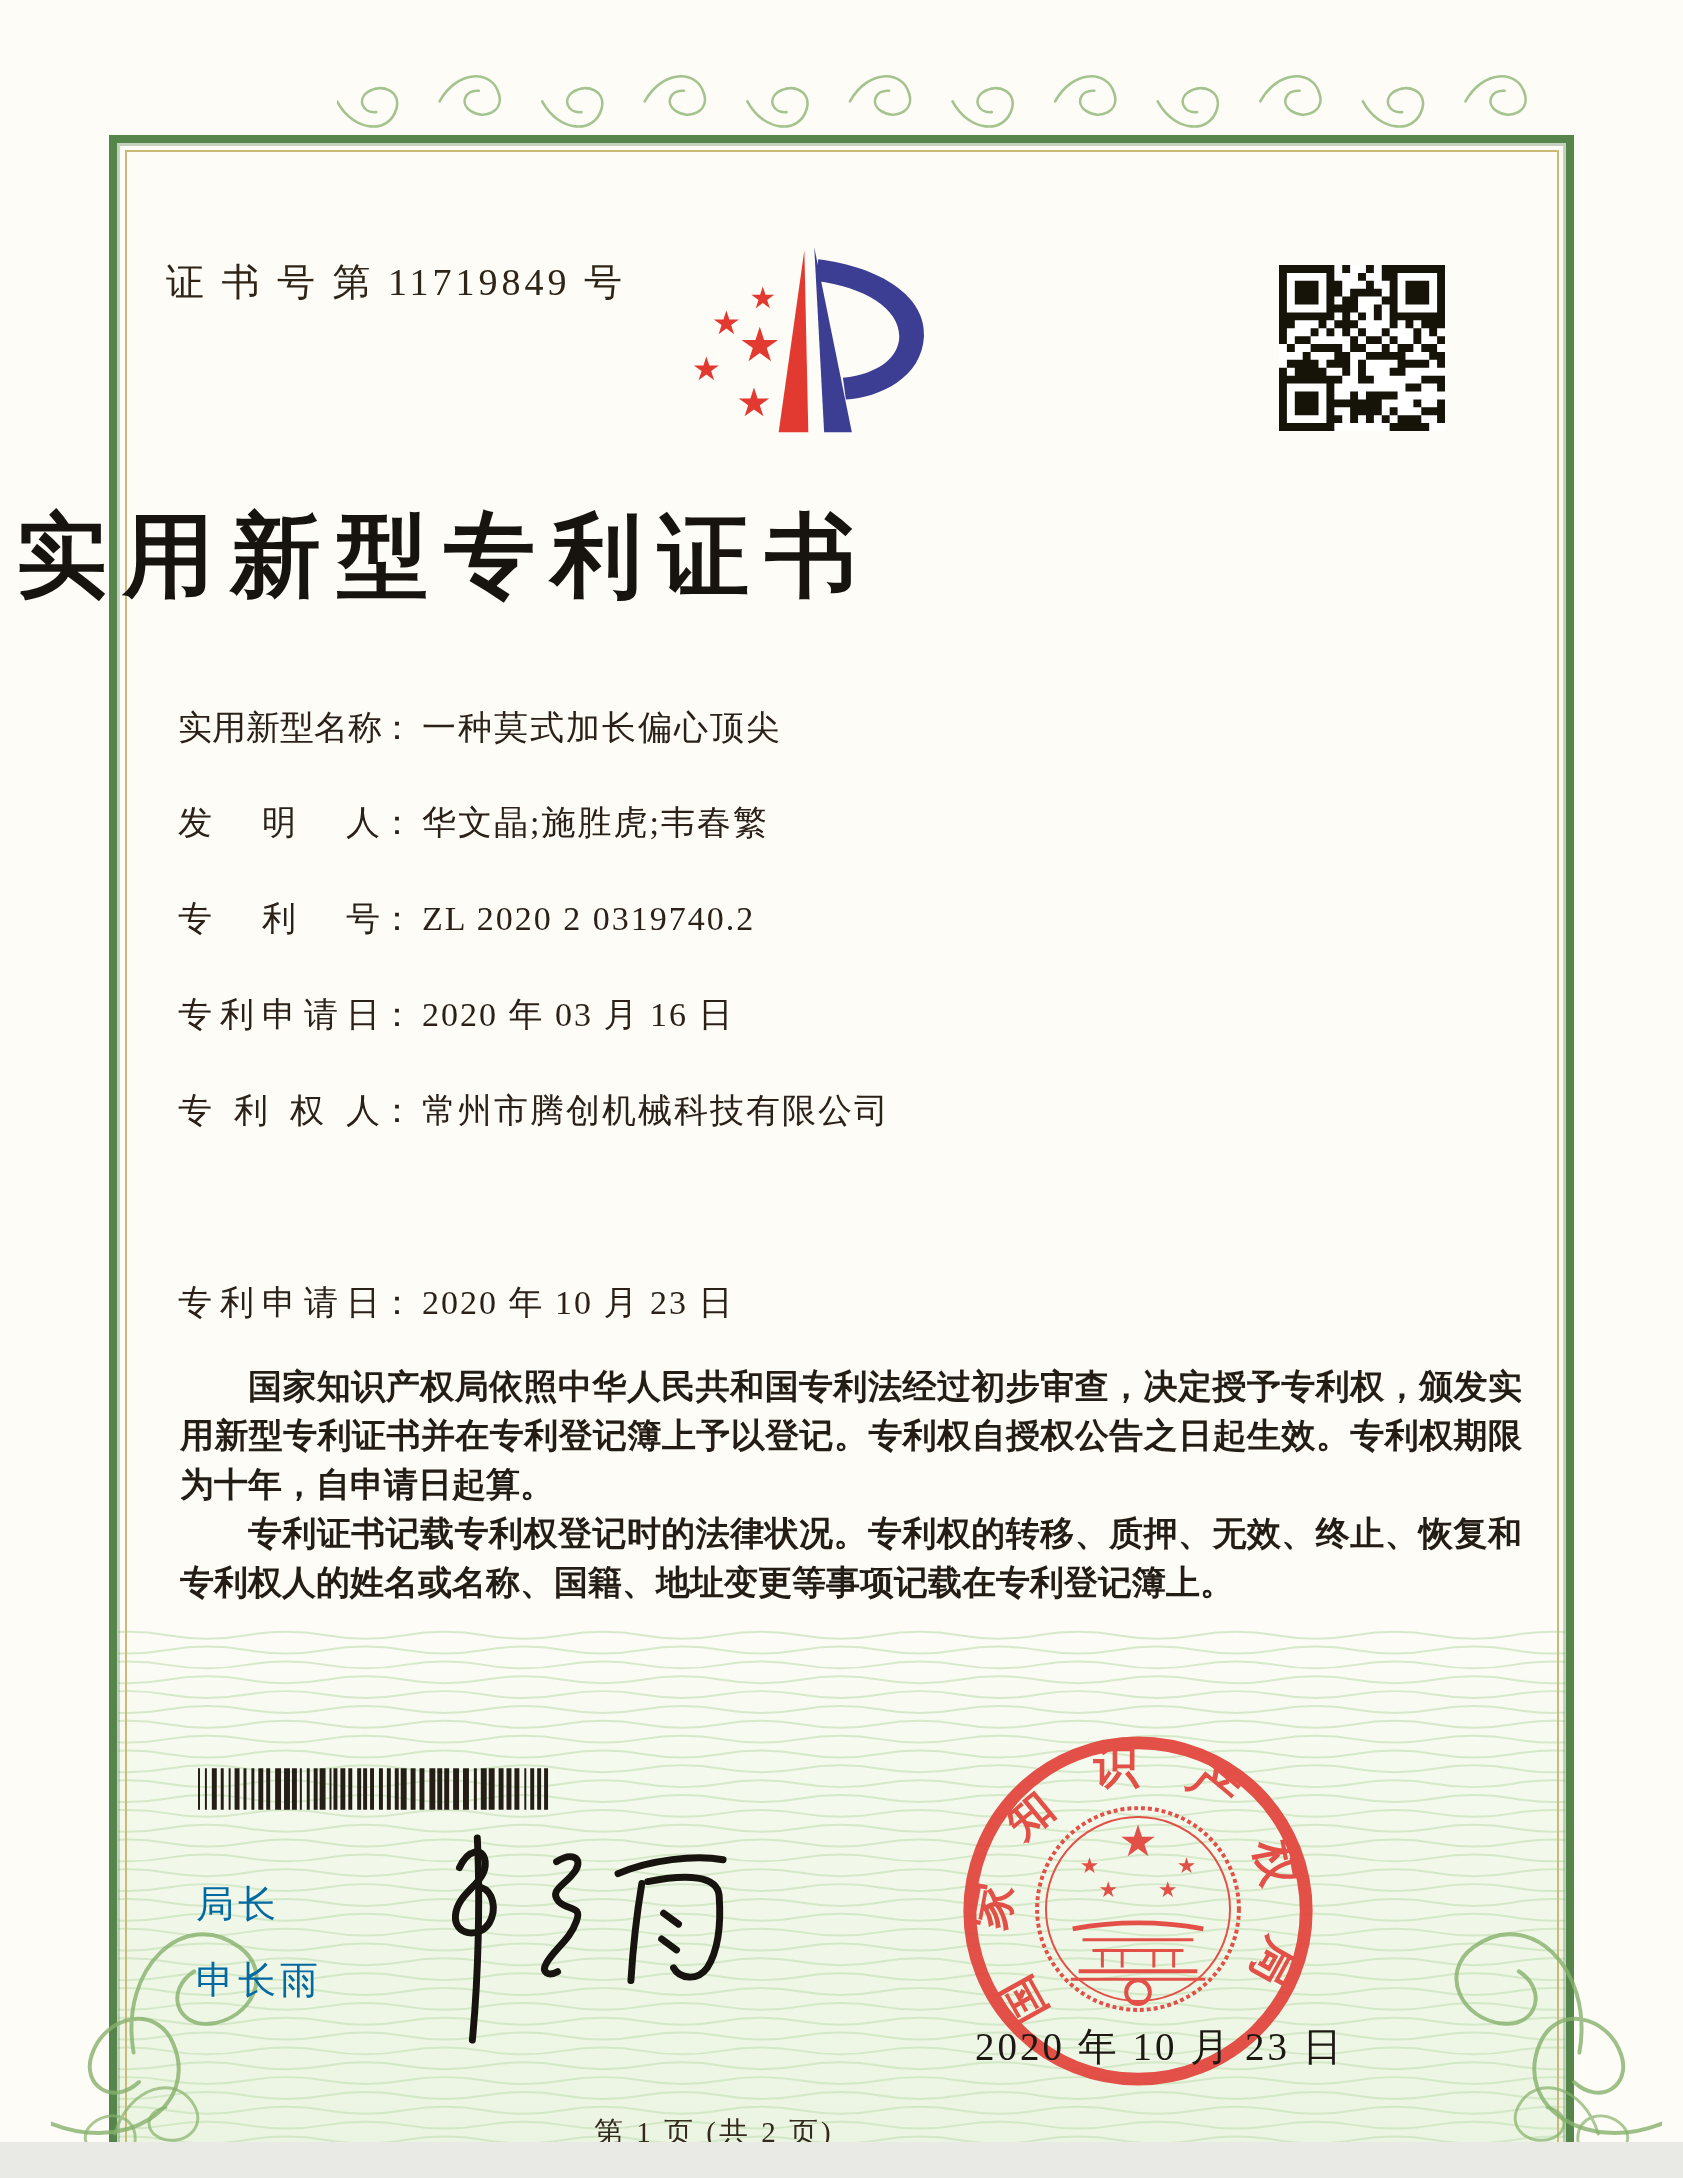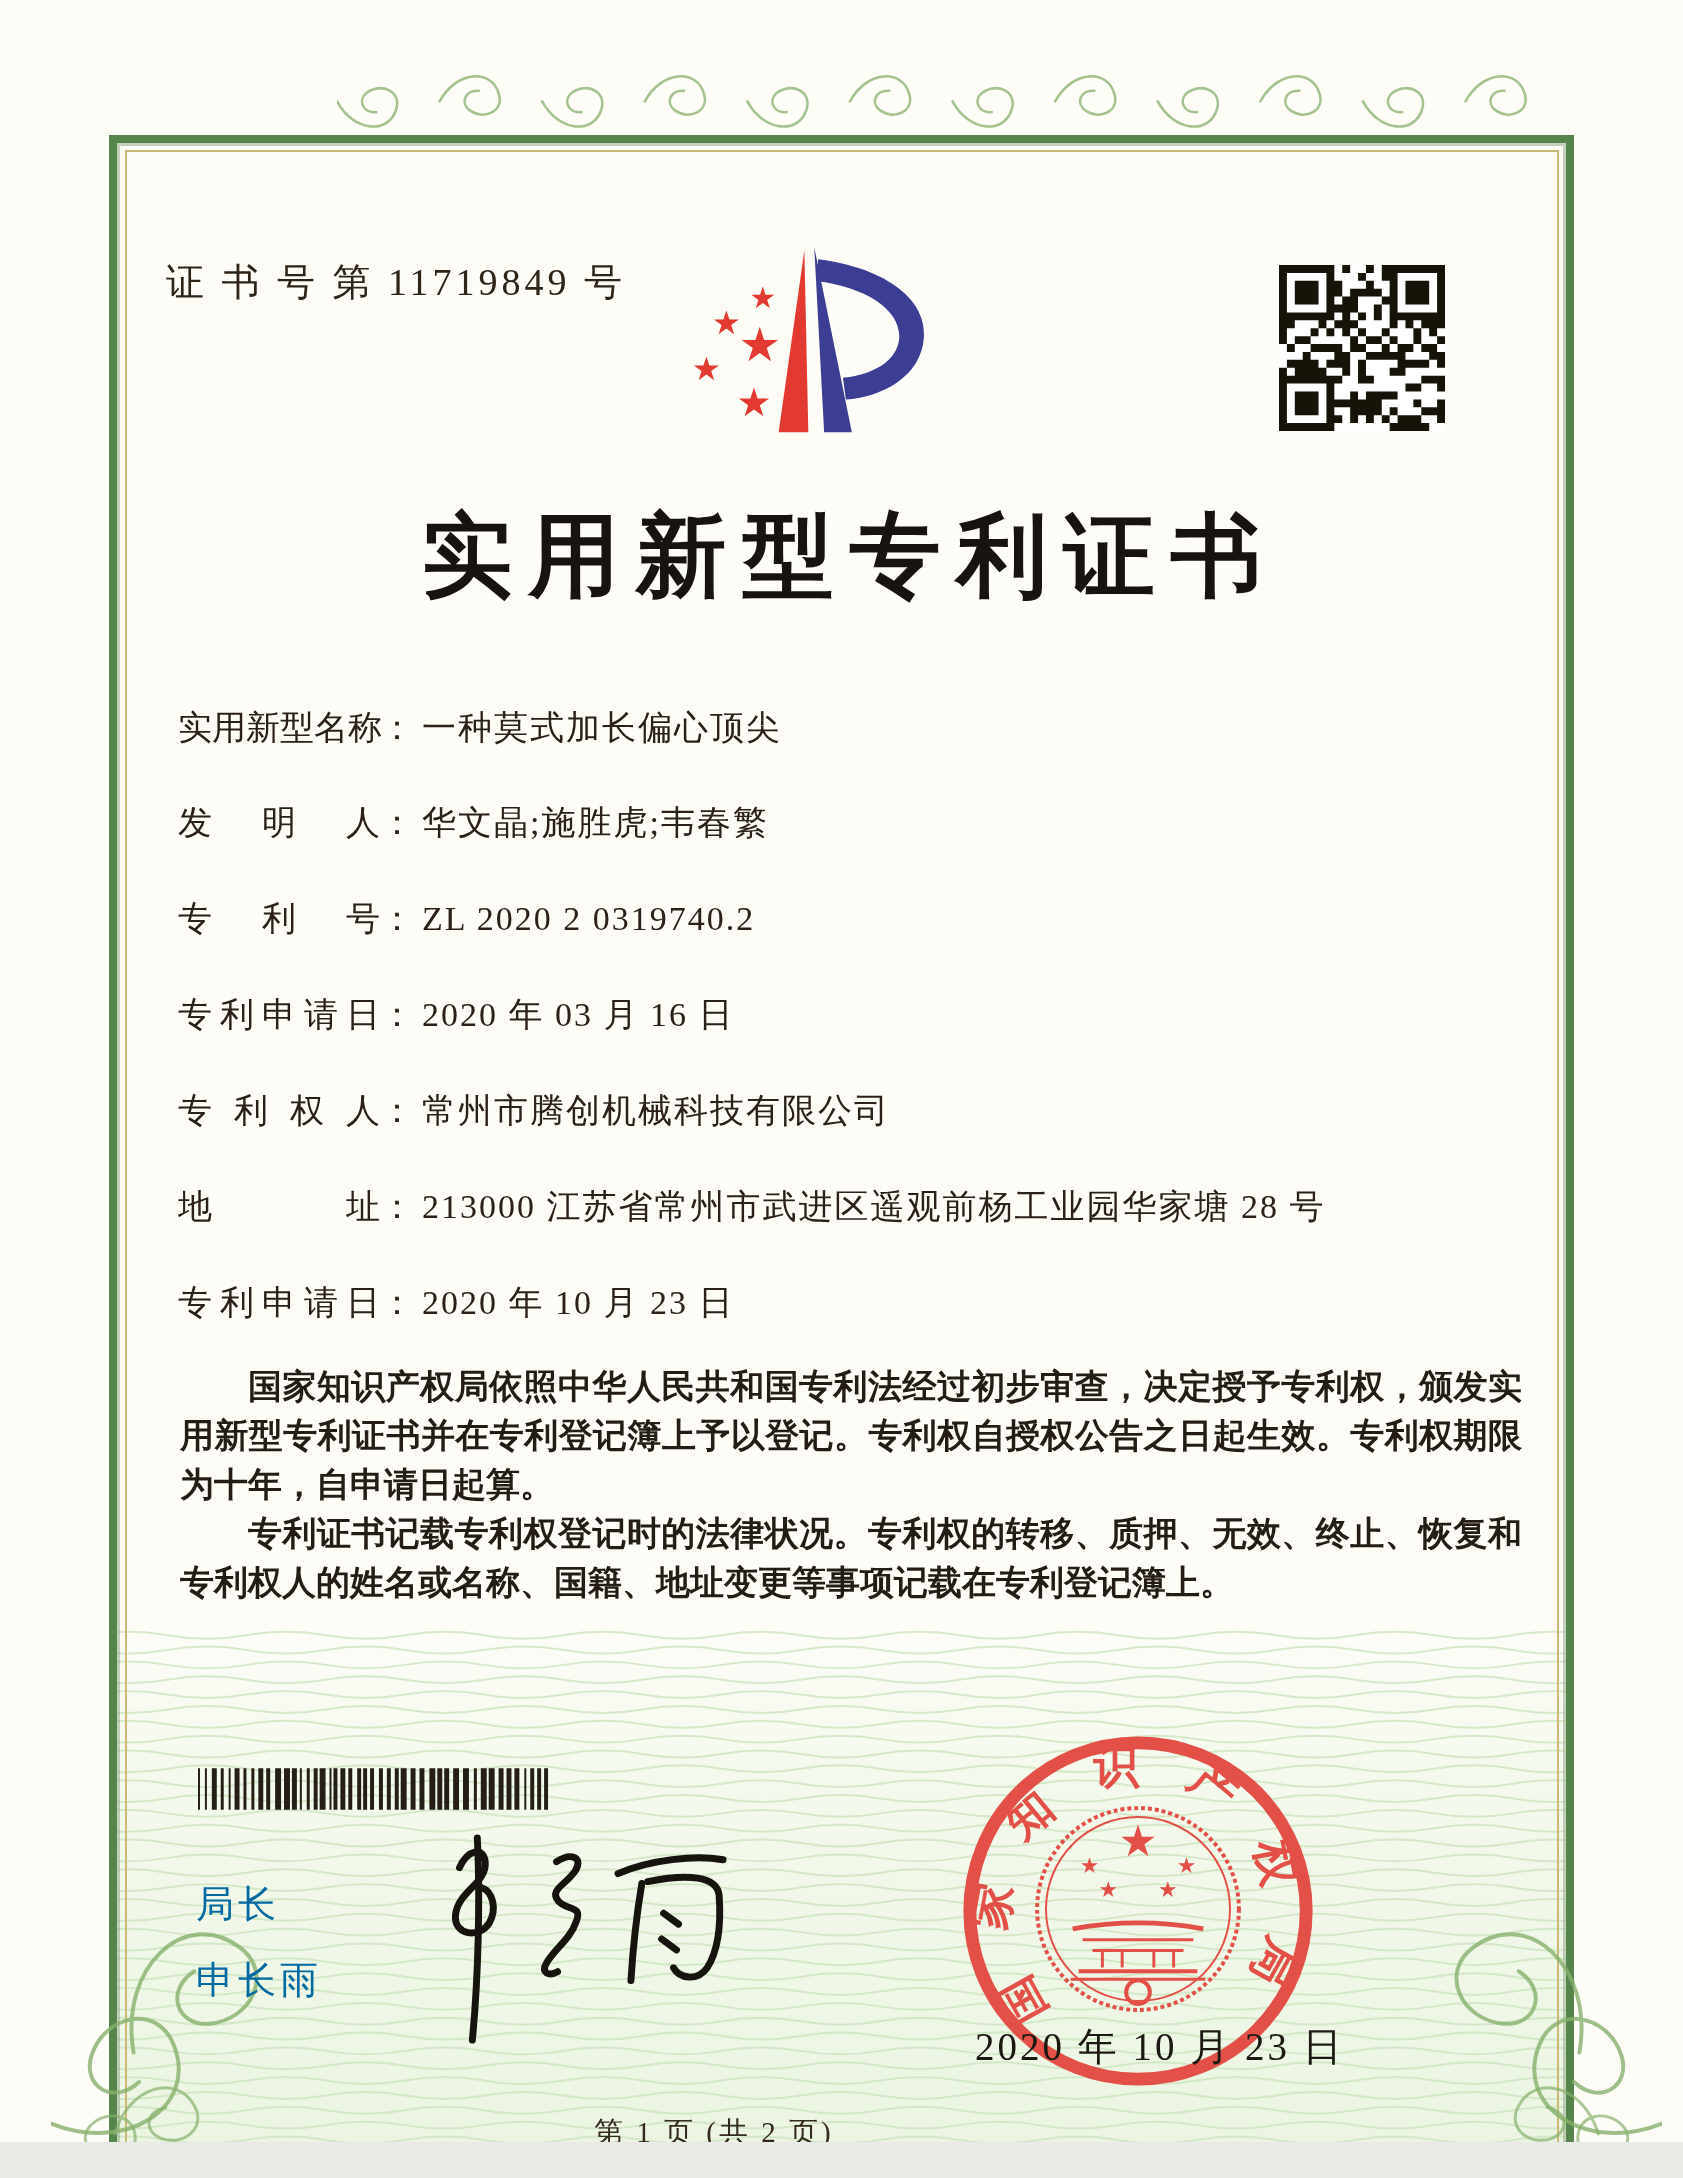--- a/index.html
+++ b/index.html
@@ -16,21 +16,21 @@
          background:linear-gradient(180deg, rgba(243,249,237,0) 0%, #f3f9ec 30%, #ebf4e1 100%);}
   .waves-wrap svg{display:block}
   .waves-wrap path{fill:none;stroke:#c9e3bc;stroke-width:2;opacity:.75;}
   
   .orn path{fill:none;stroke:#86b06b;stroke-linecap:round;}
   .orn-top{left:337px;top:40px;z-index:2;}
   .orn-corner{z-index:4;}
   .mirror{transform:scaleX(-1);}
   
   .certno{left:166px;top:257px;font-size:38px;letter-spacing:4px;color:#2e2418;white-space:nowrap;z-index:5;}
-  .title{left:0;top:495px;width:1683px;text-align:center;font-size:91px;font-weight:bold;
+  .title{left:0;top:495px;width:1683px;font-size:91px;font-weight:bold;
          letter-spacing:16px;text-indent:16px;color:#17130e;z-index:5;}
   
   .field{position:absolute;font-size:34px;white-space:nowrap;color:#2b2118;z-index:5;}
   .flabel{display:inline-block;width:202px;text-align:justify;text-align-last:justify;}
   .fcolon{display:inline-block;margin-right:8px;}
   .fvalue{letter-spacing:2px;}
   .legal{position:absolute;left:180px;top:1362px;width:1342px;font-size:34px;line-height:49px;
          text-align:justify;color:#241d15;z-index:5;}
   .legal p{margin:0;text-indent:2em;font-weight:bold;}
   
@@ -147,23 +147,20 @@
   </div>
   <div class="field" style="left:178px;top:896px">
     <span class="flabel">专利号</span><span class="fcolon">：</span><span class="fvalue">ZL 2020 2 0319740.2</span>
   </div>
   <div class="field" style="left:178px;top:992px">
     <span class="flabel">专利申请日</span><span class="fcolon">：</span><span class="fvalue">2020 年 03 月 16 日</span>
   </div>
   <div class="field" style="left:178px;top:1088px">
     <span class="flabel">专利权人</span><span class="fcolon">：</span><span class="fvalue">常州市腾创机械科技有限公司</span>
   </div>
-  <div class="field" style="left:178px;top:1184px">
-    <span class="flabel">地址</span><span class="fcolon">：</span><span class="fvalue">213000 江苏省常州市武进区遥观前杨工业园华家塘 28 号</span>
-  </div>
   <div class="field" style="left:178px;top:1280px">
     <span class="flabel">专利申请日</span><span class="fcolon">：</span><span class="fvalue">2020 年 10 月 23 日</span>
   </div>
 
   <div class="legal">
     <p>国家知识产权局依照中华人民共和国专利法经过初步审查，决定授予专利权，颁发实用新型专利证书并在专利登记簿上予以登记。专利权自授权公告之日起生效。专利权期限为十年，自申请日起算。</p>
     <p>专利证书记载专利权登记时的法律状况。专利权的转移、质押、无效、终止、恢复和专利权人的姓名或名称、国籍、地址变更等事项记载在专利登记簿上。</p>
   </div>
 
   <svg class="abs barcode" width="354" height="42" viewBox="0 0 358 42">

